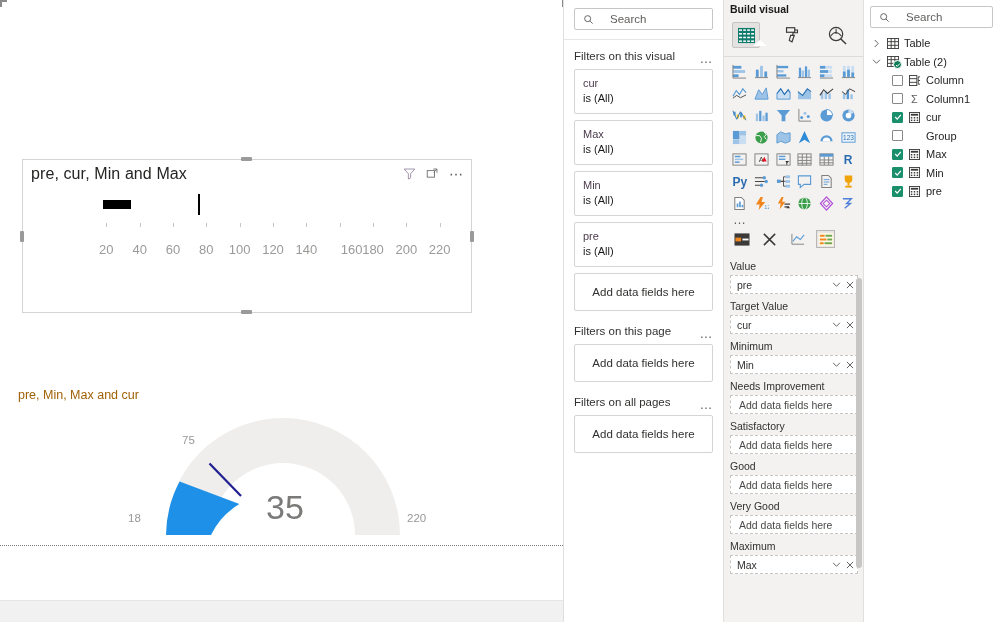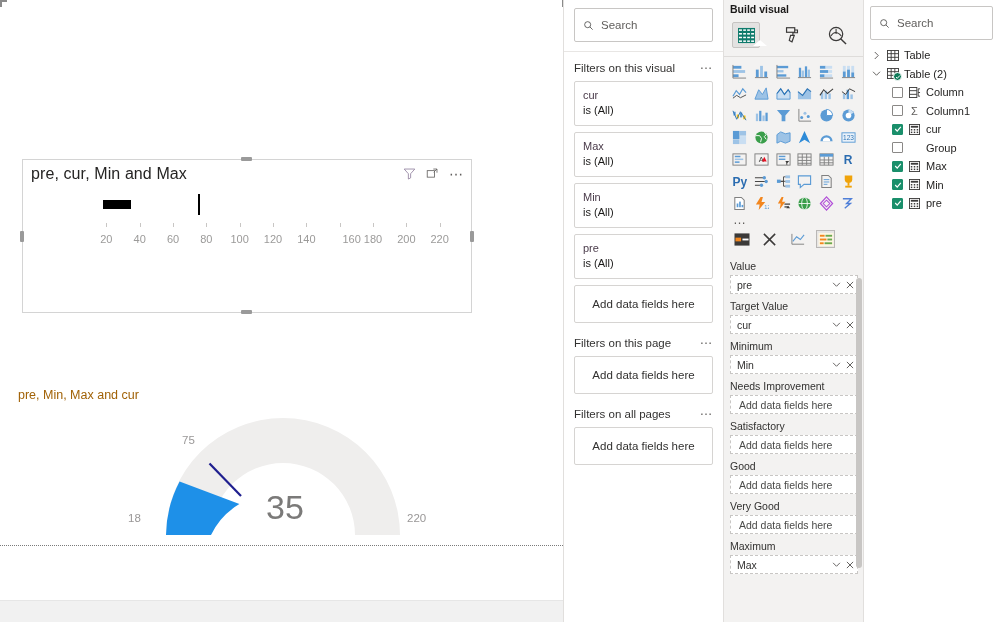--- a/index.html
+++ b/index.html
@@ -56,21 +56,21 @@
   .bullet-plot { position: absolute; left: 0; top: 34px; width: 450px; height: 80px; }
   .bullet-bar {
     position: absolute; height: 9px; background: #000000;
   }
   .bullet-target {
     position: absolute; width: 2px; height: 21px; background: #000000;
   }
   .bullet-axis { position: absolute; left: 0; width: 450px; }
   .tick { position: absolute; width: 1px; height: 4px; background: #c8c6c4; top: 0; }
   .tick-lbl {
-    position: absolute; top: 10px; font-size: 11px; color: #9b9a99;
+    position: absolute; top: 19px; font-size: 13px; color: #9b9a99;
     transform: translateX(-50%); white-space: nowrap; text-align: right;
   }
 
   
   .visual-gauge {
     position: absolute; left: 18px; top: 388px; width: 490px; height: 155px;
   }
   .g-title {
     position: absolute; left: 0; top: 0;
     font-size: 12.5px; color: #a16207;
@@ -84,28 +84,28 @@
     letter-spacing: 0px; white-space: nowrap;
   }
 
   
   .filters-pane {
     flex: 0 0 160px; width: 160px; height: 622px;
     background: #ffffff; border-left: 1px solid #e1dfdd;
     padding: 8px 10px 0 10px; position: relative;
   }
   .srch {
-    height: 34px; border: 1px solid #c8c6c4; border-radius: 2px;
-    display: flex; align-items: center; gap: 7px; padding: 0 8px;
+    height: 22px; border: 1px solid #c8c6c4; border-radius: 2px;
+    display: flex; align-items: center; gap: 16px; padding: 0 8px;
     background: #fff;
   }
   .srch span.ph { font-size: 11.5px; color: #605e5c; }
   .pane-div { height: 1px; background: #e8e6e4; margin: 9px -10px 0 -10px; }
   .fgroup-hdr {
-    display: flex; justify-content: space-between; align-items: flex-start;
+    display: flex; justify-content: space-between; align-items: flex-end;
     margin: 10px 0 7px 0;
   }
   .fgroup-hdr .t { font-size: 11.5px; color: #323130; }
   .fgroup-hdr .d { font-size: 13px; color: #605e5c; line-height: 6px; letter-spacing: .5px;}
   .fcard {
     border: 1px solid #d6d4d2; border-radius: 2px; background: #fff;
     padding: 6px 8px 7px 8px; margin-bottom: 6px;
   }
   .fcard .n { font-size: 11px; color: #4a3b4a; line-height: 15px; }
   .fcard .v { font-size: 11px; color: #1b1a19; line-height: 15px; }

